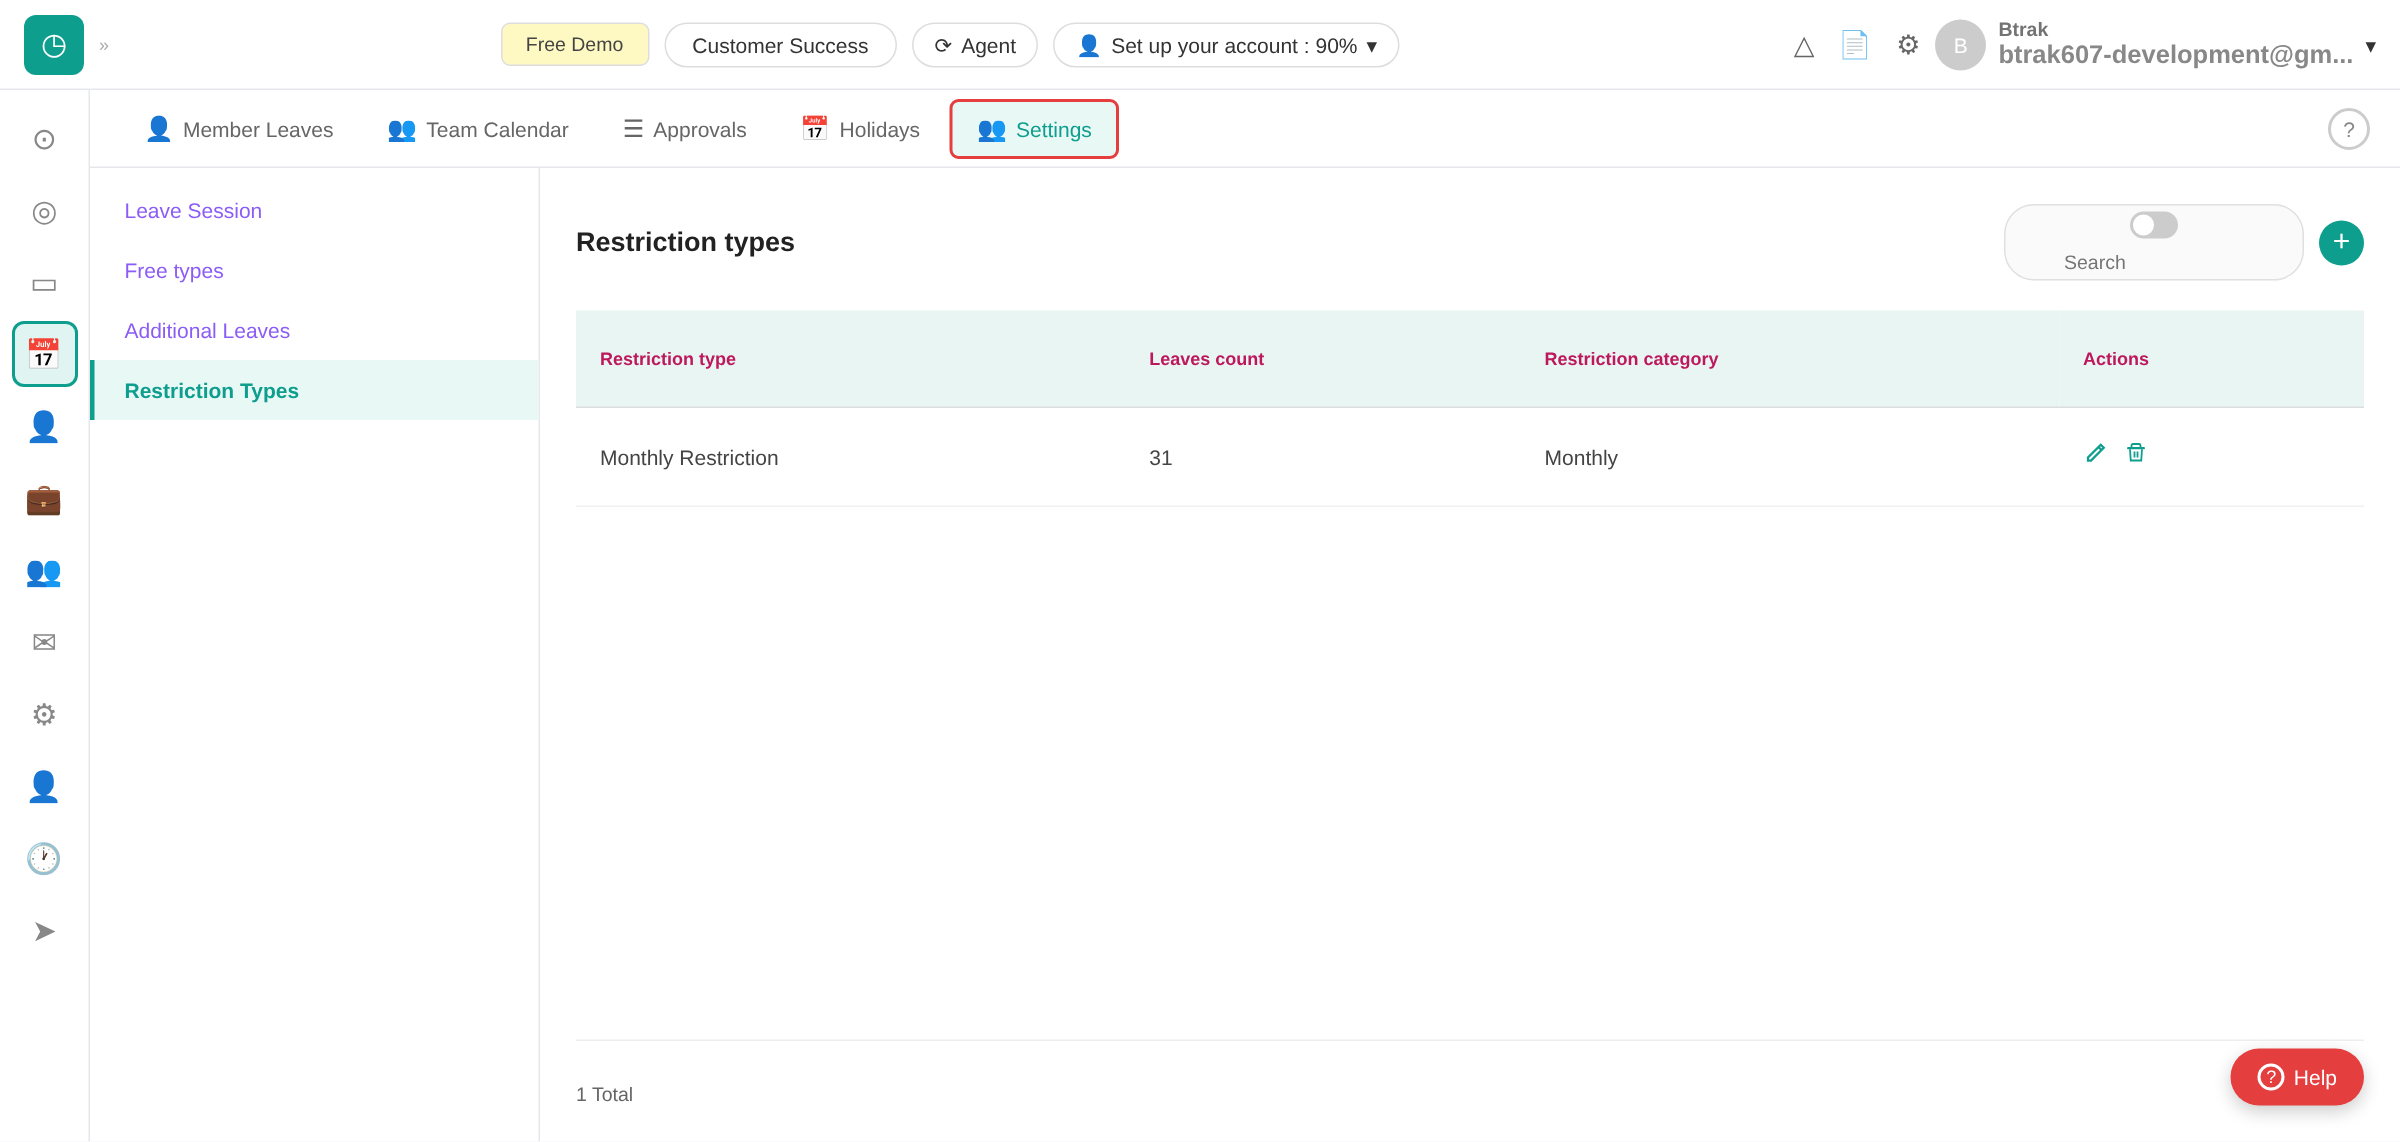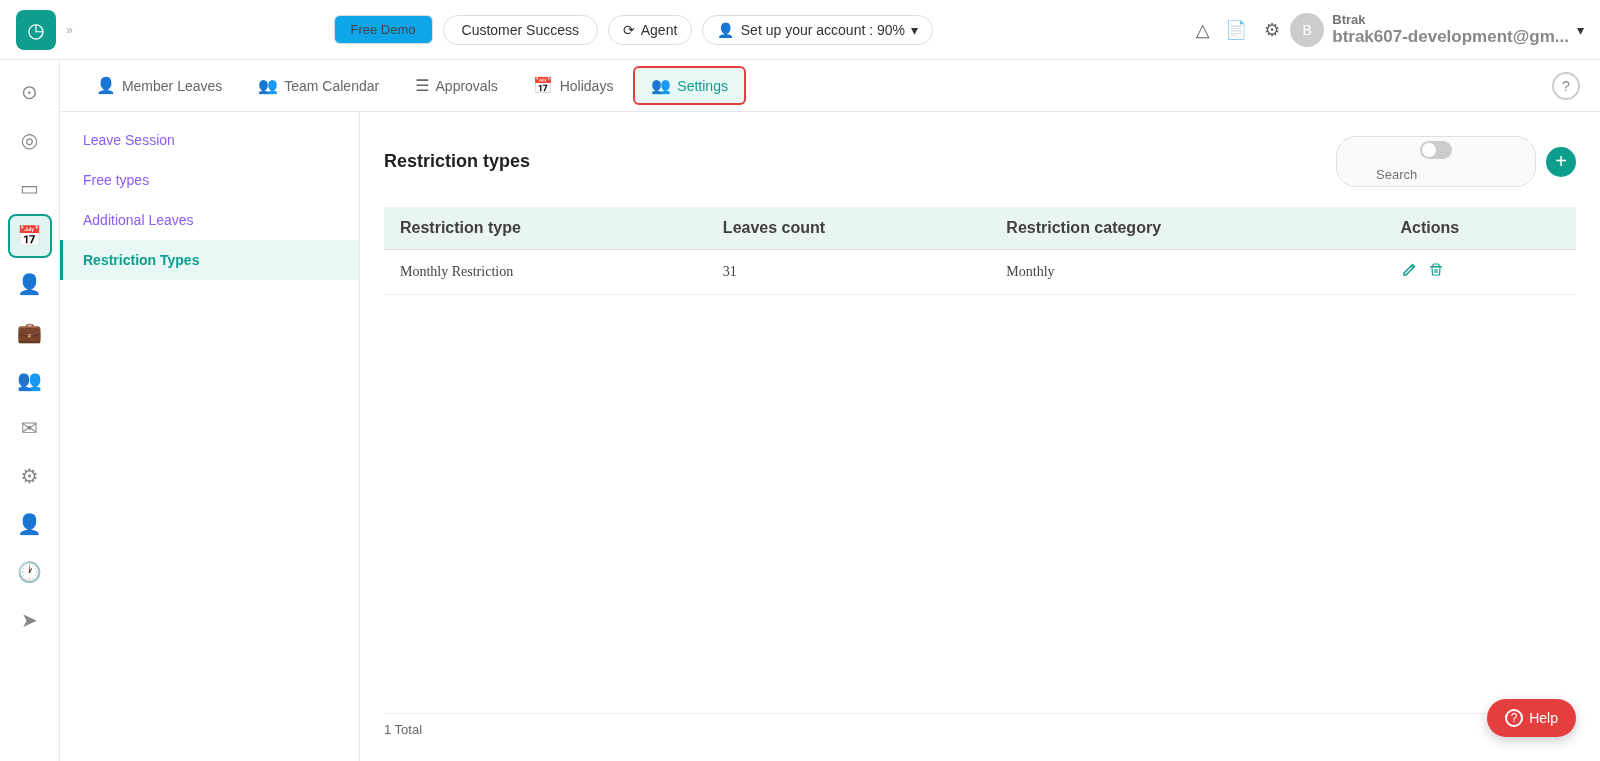--- a/index.html
+++ b/index.html
@@ -10,21 +10,21 @@
       display: flex; align-items: center; height: 60px;
       background: #fff; border-bottom: 1px solid #e5e7eb;
       padding: 0 16px; gap: 10px;
     }
     .topbar-logo {
       width: 40px; height: 40px; background: #0e9e8e; border-radius: 8px;
       display: flex; align-items: center; justify-content: center; color: #fff; font-size: 20px;
     }
     .topbar-chevron { color: #aaa; font-size: 12px; margin-right: 8px; }
     .topbar-btn {
-      border: 1px solid #ddd; background: #0ea5e9; border-radius: 6px;
+      border: 1px solid #ddd; background: #fef9c3; border-radius: 6px;
       padding: 6px 16px; cursor: pointer; font-size: 13px; color: #444;
     }
     .topbar-center {
       margin: 0 auto; display: flex; align-items: center; gap: 10px;
     }
     .topbar-customer {
       border: 1px solid #ddd; border-radius: 20px;
       padding: 6px 18px; font-size: 14px; color: #333; background: #fff; cursor: pointer;
     }
     .topbar-agent {
@@ -133,37 +133,36 @@
     .add-btn {
       width: 30px; height: 30px; background: #0e9e8e; border-radius: 50%;
       display: flex; align-items: center; justify-content: center;
       color: #fff; font-size: 20px; cursor: pointer; border: none;
     }
 
     
     .data-table { width: 100%; border-collapse: collapse; }
     .data-table thead tr { background: #e8f5f3; }
     .data-table th {
-      padding: 12px 16px; text-align: left; font-size: 16px;
-      font-weight: 600; color: #404040; border-bottom: 1px solid #ddd;
+      padding: 25px 16px; text-align: left; font-size: 12px;
+      font-weight: 600; color: #be185d; border-bottom: 1px solid #ddd;
     }
     .data-table td {
-      padding: 12px 16px; font-size: 14px; color: #444;
+      padding: 22px 16px; font-size: 14px; color: #444;
       border-bottom: 1px solid #f0f0f0;
-      font-family: Liberation Serif, serif;
     }
 
     .action-btn {
       background: none; border: none; cursor: pointer;
       font-size: 16px; color: #0e9e8e; margin-right: 8px;
     }
     .action-btn.delete { color: #0e9e8e; }
 
     .total-bar {
-      margin-top: auto; padding-top: 8px; font-size: 13px; color: #666;
+      margin-top: auto; padding-top: 28px; font-size: 13px; color: #666;
       border-top: 1px solid #eee;
     }
 
     
     .help-fab {
       position: fixed; bottom: 24px; right: 24px;
       background: #e53e3e; color: #fff; border: none;
       border-radius: 20px; padding: 10px 18px; font-size: 14px;
       cursor: pointer; display: flex; align-items: center; gap: 6px;
       box-shadow: 0 4px 12px rgba(0,0,0,0.2);

